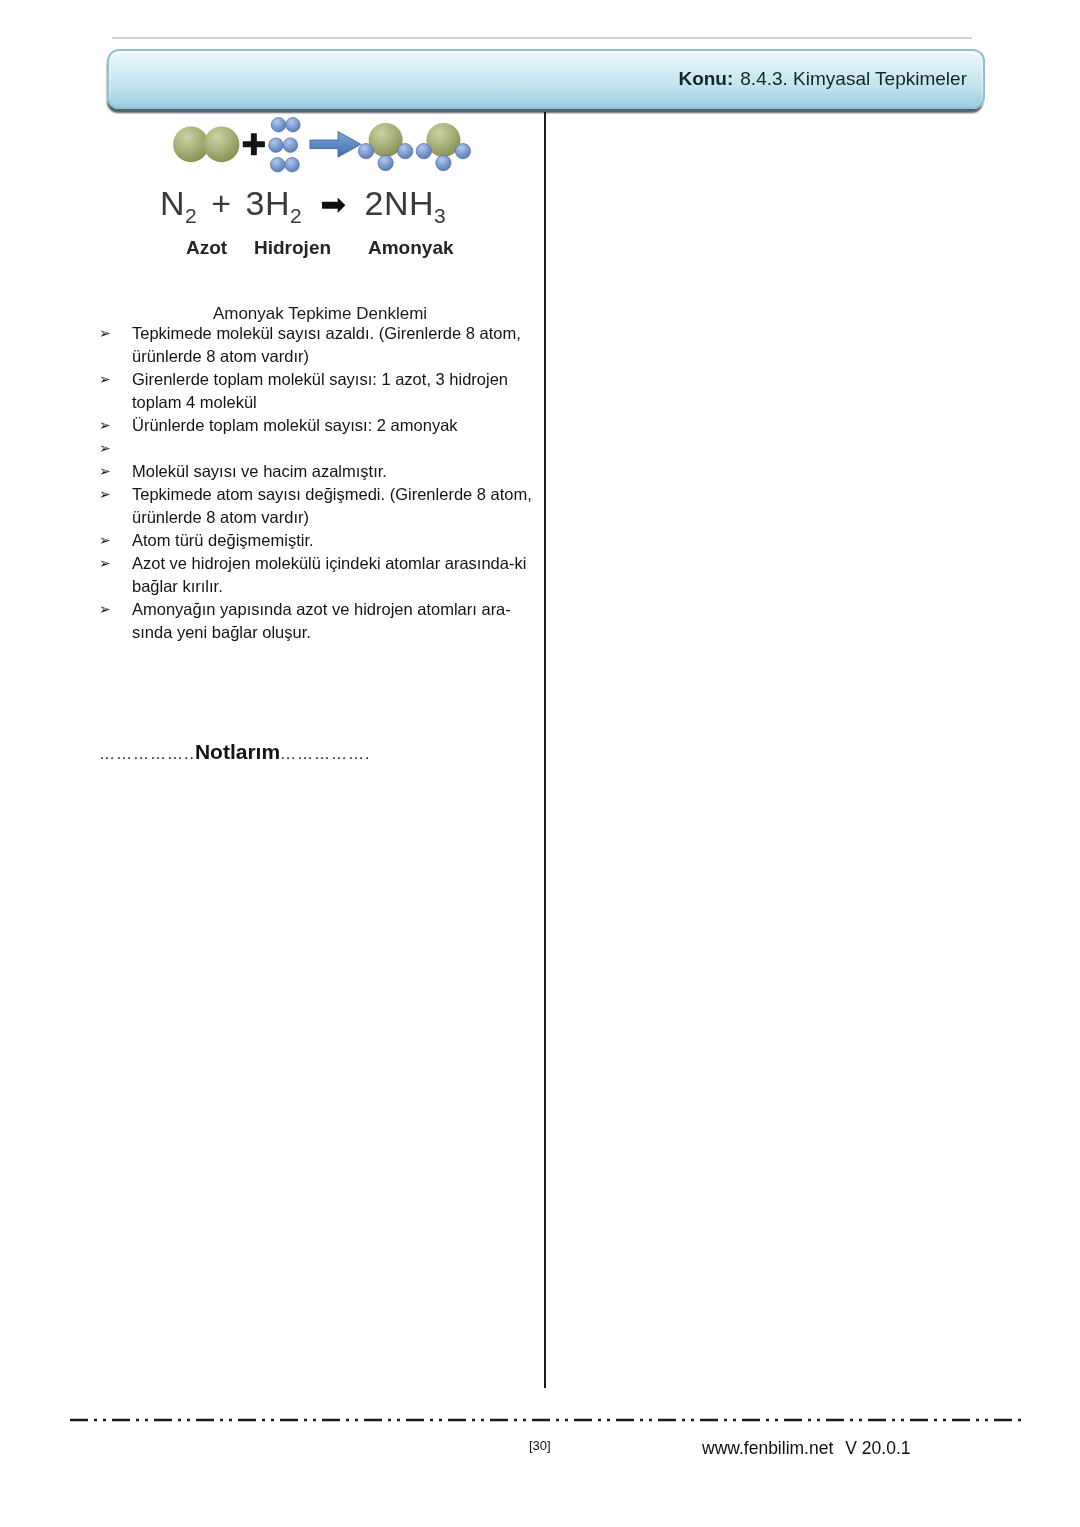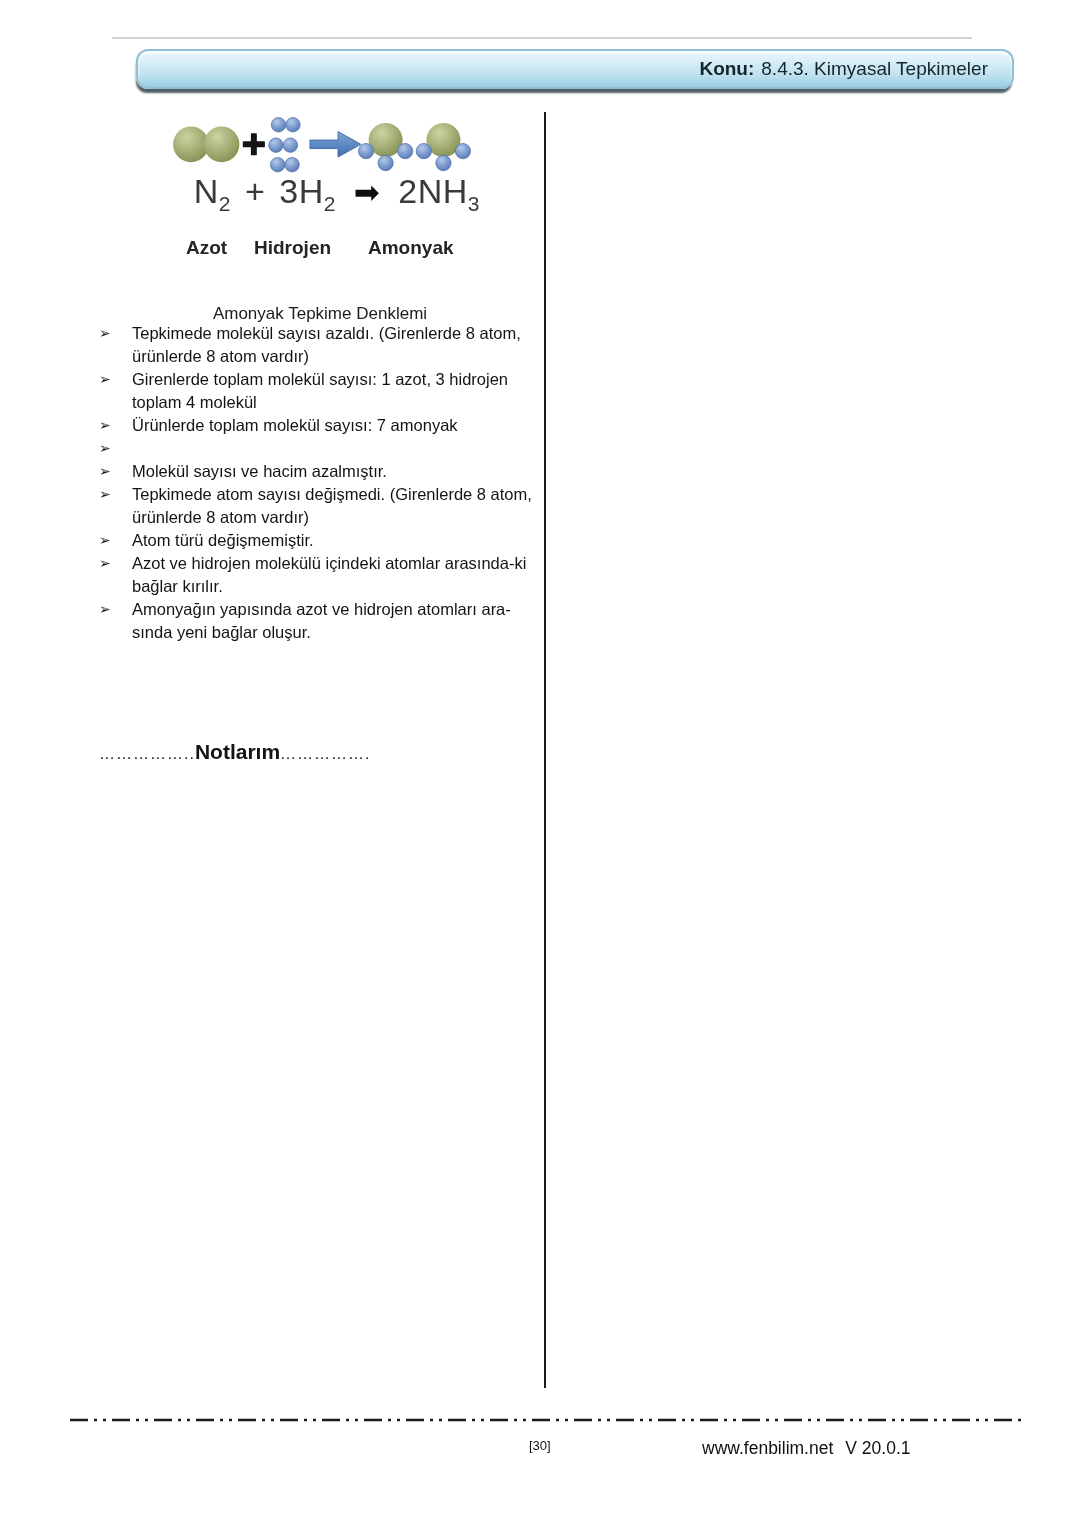--- a/index.html
+++ b/index.html
@@ -7,41 +7,41 @@
     position:relative; width:1080px; height:1527px; background:#ffffff;
     font-family:"Liberation Sans", sans-serif; overflow:hidden;
   }
 
   
   .header-topline {
     position:absolute; top:37px; left:112px; width:860px; height:2px;
     background:#ccd2d5;
   }
   .header-bar {
-    position:absolute; top:49px; left:107px; width:878px; height:40px;
+    position:absolute; top:49px; left:107px; width:878px; height:60px;
     box-sizing:border-box; border-radius:12px;
     background:linear-gradient(180deg,#ecf7fa 0%,#d8eef5 30%,#c0e2ee 65%,#9bcde0 100%);
     border:2px solid #8fc0d4;
     box-shadow:-1px 5px 2px -1px rgba(38,56,68,0.8), inset 0 2px 3px rgba(255,255,255,0.95);
-    display:flex; align-items:center; justify-content:flex-end; padding-right:24px;margin-left:29px;
+    display:flex; align-items:center; justify-content:flex-end; padding-right:16px;
   }
   .header-text { font-size:19px; color:#12262e; white-space:pre; }
   .header-label { font-weight:bold; margin-right:7px; }
 
   
   .divider-v {
     position:absolute; left:544px; top:112px; width:2px; height:1276px;
     background:#1a1a1a;
   }
 
   
   .figure-svg { position:absolute; left:168px; top:112px; width:306px; height:68px; }
 
   .equation {
-    position:absolute; left:160px; top:172px; width:320px; text-align:right;
+    position:absolute; left:160px; top:184px; width:320px; text-align:left;
     font-size:34px; color:#3a3a3a; letter-spacing:0.5px; white-space:nowrap;
   }
   .equation sub { font-size:21px; }
   .eq-plus { margin:0 4px; }
   .eq-arrow { color:#0e0e0e; margin:0 8px; font-size:31px; }
 
   .mol-label {
     position:absolute; font-weight:bold; font-size:19px; color:#242424; top:237px;
   }
   .label-azot { left:186px; }
@@ -163,21 +163,21 @@
       <li>
         <span class="bullet-marker">➢</span>
         <span>Tepkimede molekül sayısı azaldı. (Girenlerde 8 atom, ürünlerde 8 atom vardır)</span>
       </li>
       <li>
         <span class="bullet-marker">➢</span>
         <span>Girenlerde toplam molekül sayısı: 1 azot, 3 hidrojen toplam 4 molekül</span>
       </li>
       <li>
         <span class="bullet-marker">➢</span>
-        <span>Ürünlerde toplam molekül sayısı: 7 amonyak</span>
+        <span>Ürünlerde toplam molekül sayısı: 2 amonyak</span>
       </li>
       <li>
         <span class="bullet-marker">➢</span>
       </li>
       <li>
         <span class="bullet-marker">➢</span>
         <span>Molekül sayısı ve hacim azalmıştır.</span>
       </li>
       <li>
         <span class="bullet-marker">➢</span>

